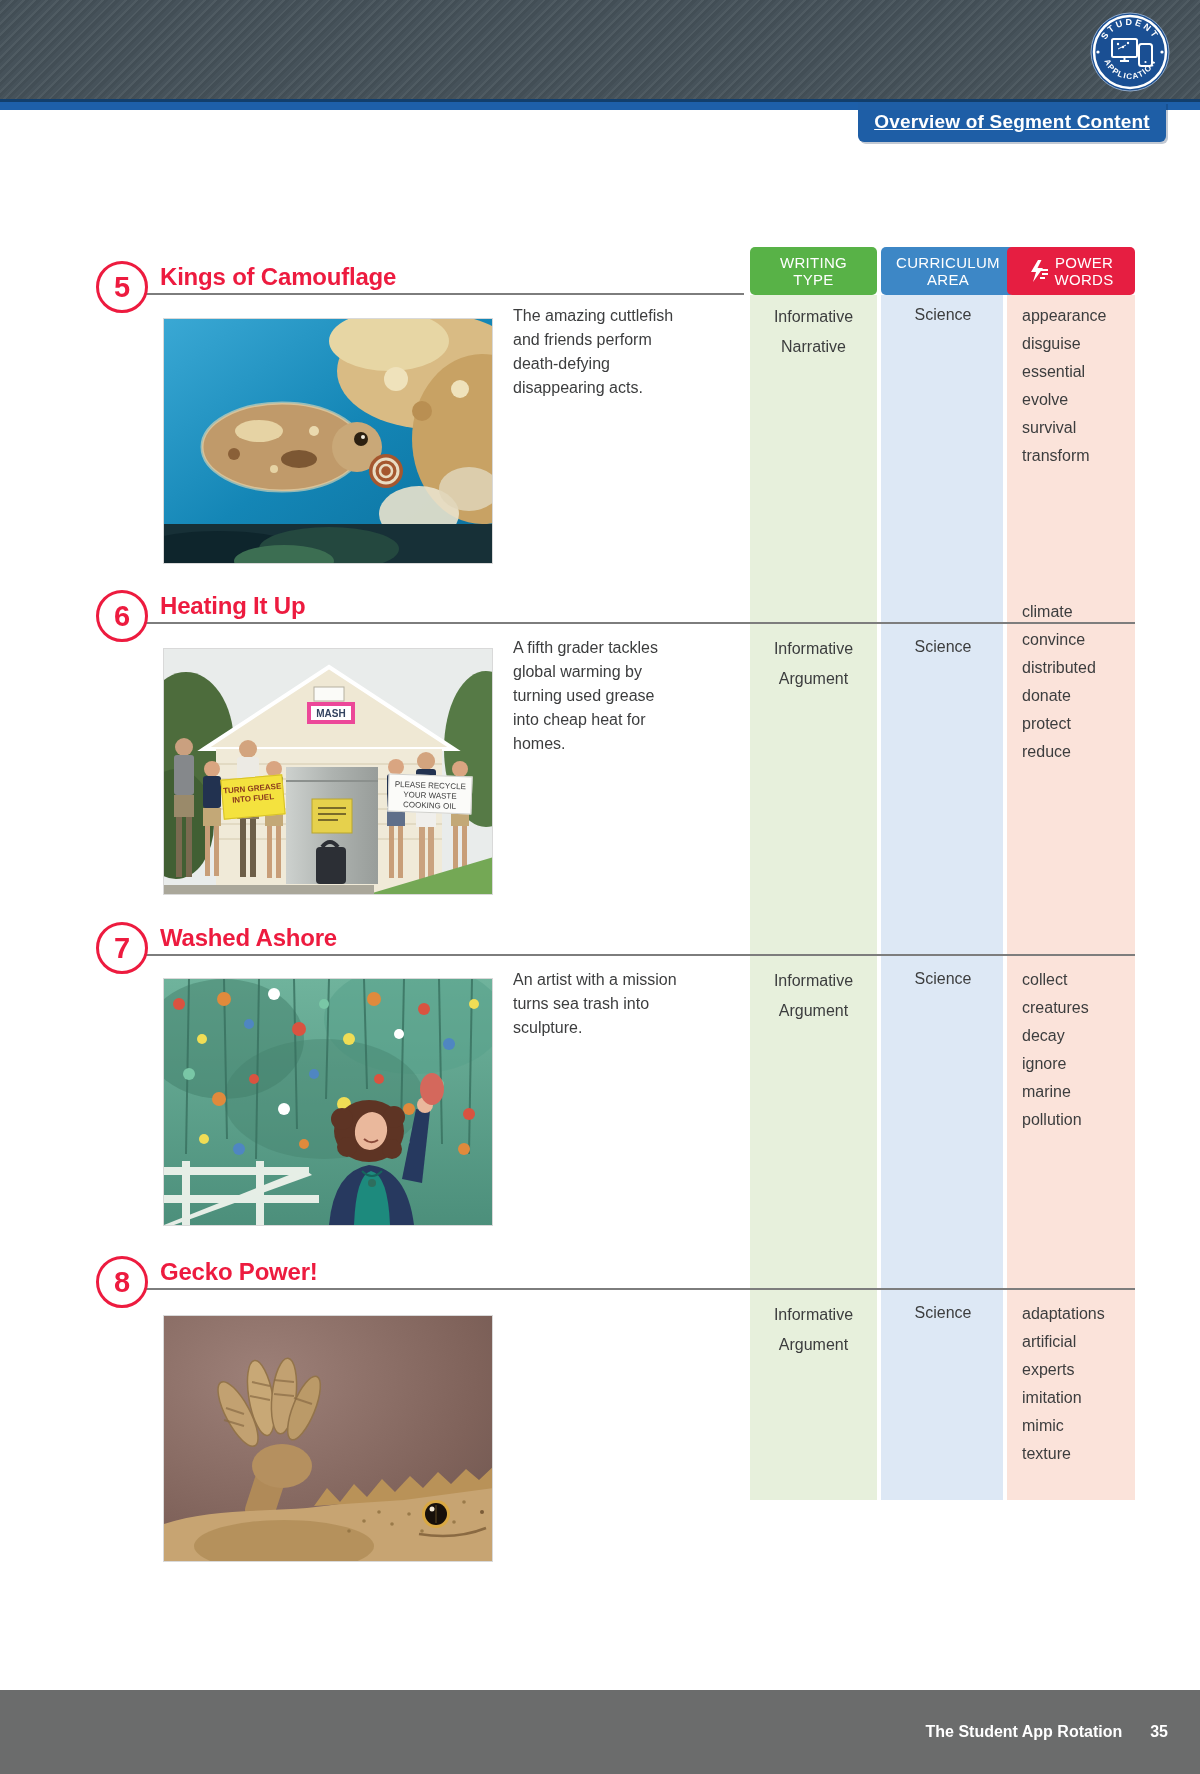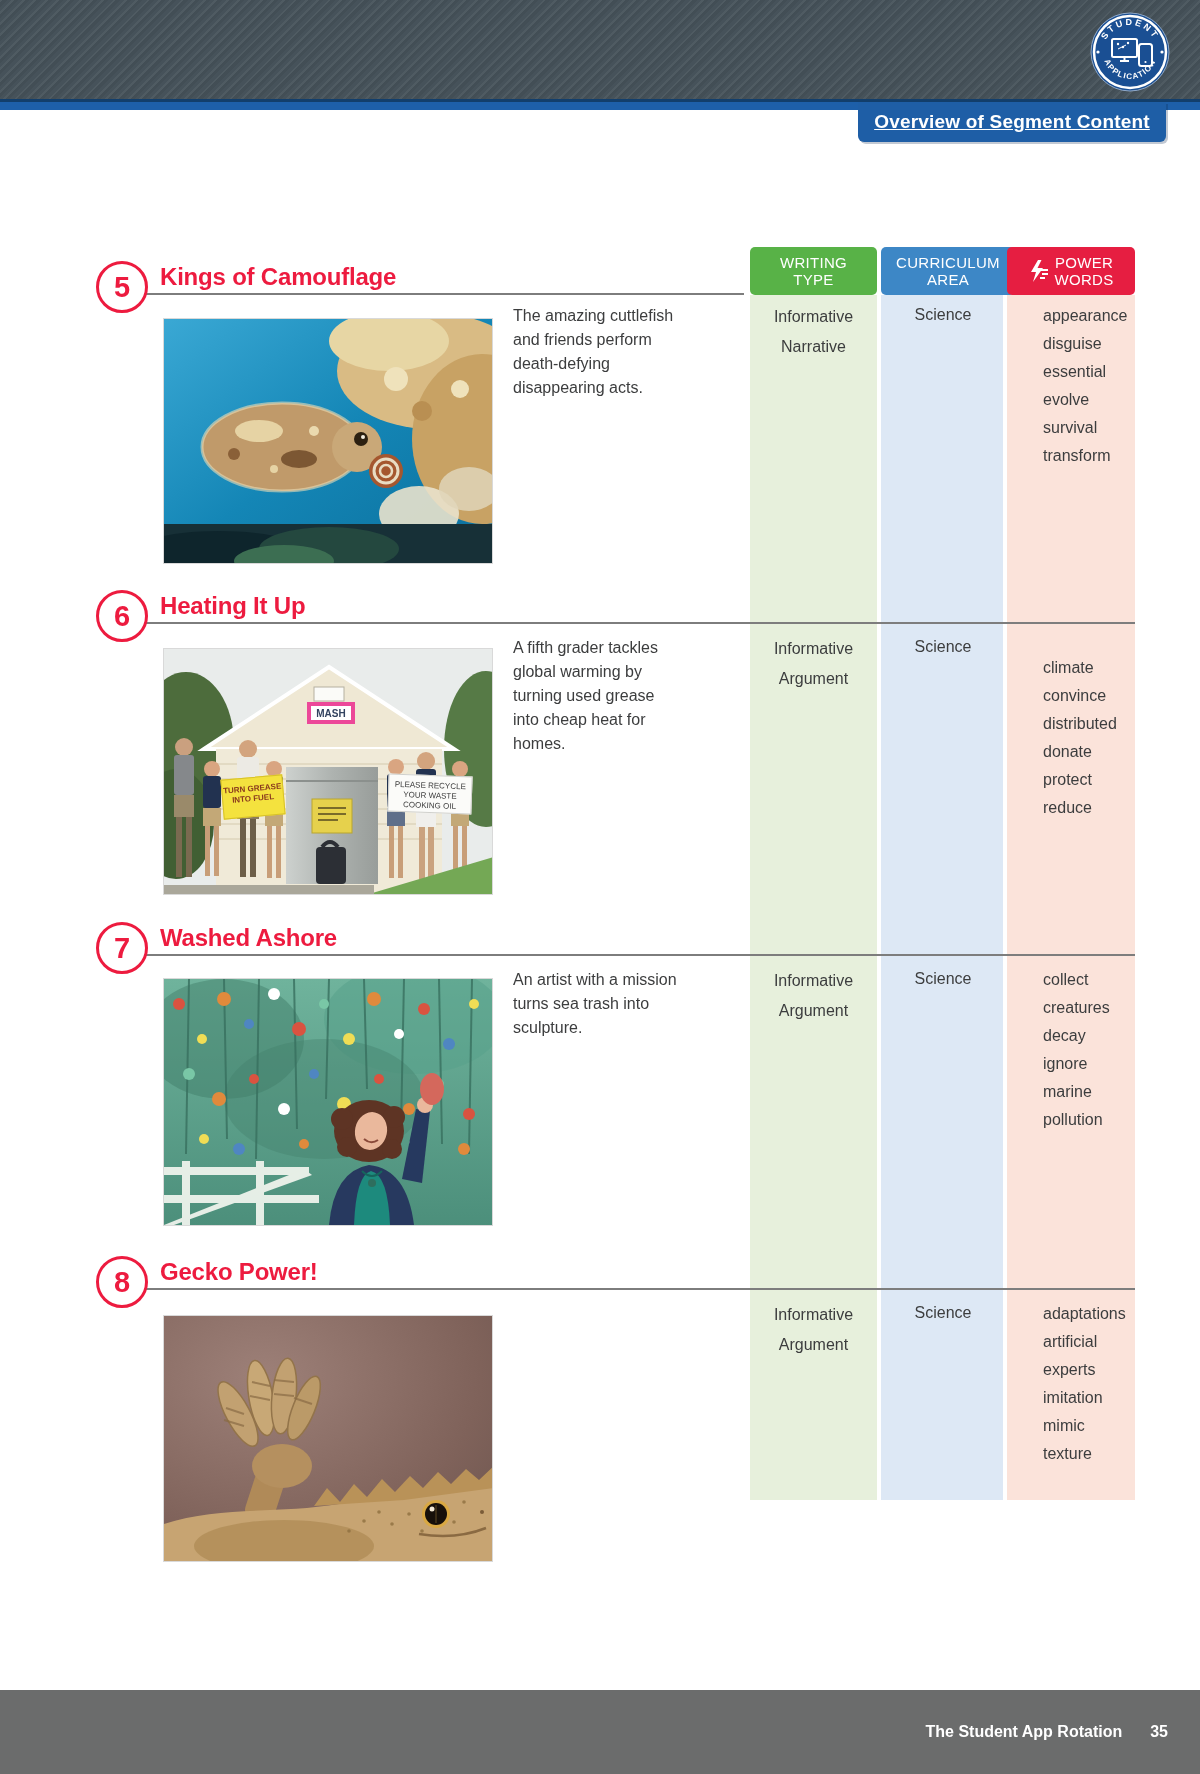--- a/index.html
+++ b/index.html
@@ -60,21 +60,21 @@
     position:absolute; left:513px; width:168px; font-size:16px; line-height:24px;
     color:#3c3d3e; z-index:3;
   }
   .wtype { position:absolute; left:750px; width:127px; text-align:center;
     font-size:16px; color:#3c3d3e; z-index:3; }
   .wtype div { line-height:22px; margin-bottom:8px; }
   .area { position:absolute; left:881px; width:124px; text-align:center;
     font-size:16px; color:#3c3d3e; z-index:3; }
   .words { position:absolute; left:1022px; width:110px; font-size:16px;
     color:#3c3d3e; z-index:3; }
-  .words div { line-height:28px;margin-left:21px; }
+  .words div { line-height:28px; }
   
   .p2-logo {
     position:absolute; left:143px; top:53px; width:48px; height:22px; background:#ffffff;
     border:4px solid #ec4899; display:flex; align-items:center; justify-content:center;
     font-size:10px; font-weight:bold; color:#32425f; z-index:4;
   }
   .p2-sign-left {
     position:absolute; left:58px; top:128px; width:62px; height:40px; background:#f4e23e;
     border:1px solid #d8c22a; transform:rotate(-5deg);
     font-size:8px; font-weight:bold; color:#8a3a1e; text-align:center; line-height:10px;
@@ -303,21 +303,21 @@
     <div class="p2-logo">MASH</div>
     <div class="p2-sign-left">TURN GREASE INTO FUEL</div>
     <div class="p2-sign-right">PLEASE RECYCLE YOUR WASTE COOKING OIL</div>
   </div>
   <div class="desc" style="top:636px;">A fifth grader tackles global warming by turning used grease into cheap heat for homes.</div>
   <div class="wtype" style="top:638px;">
       <div>Informative</div>
       <div>Argument</div>
     </div>
   <div class="area" style="top:638px;">Science</div>
-  <div class="words" style="top:654px;">
+  <div class="words" style="top:598px;">
       <div>climate</div>
       <div>convince</div>
       <div>distributed</div>
       <div>donate</div>
       <div>protect</div>
       <div>reduce</div>
     </div>
 
   <div class="divider" style="top:954px; width:1015px;"></div>
   <div class="num-circle" style="top:922px;">

